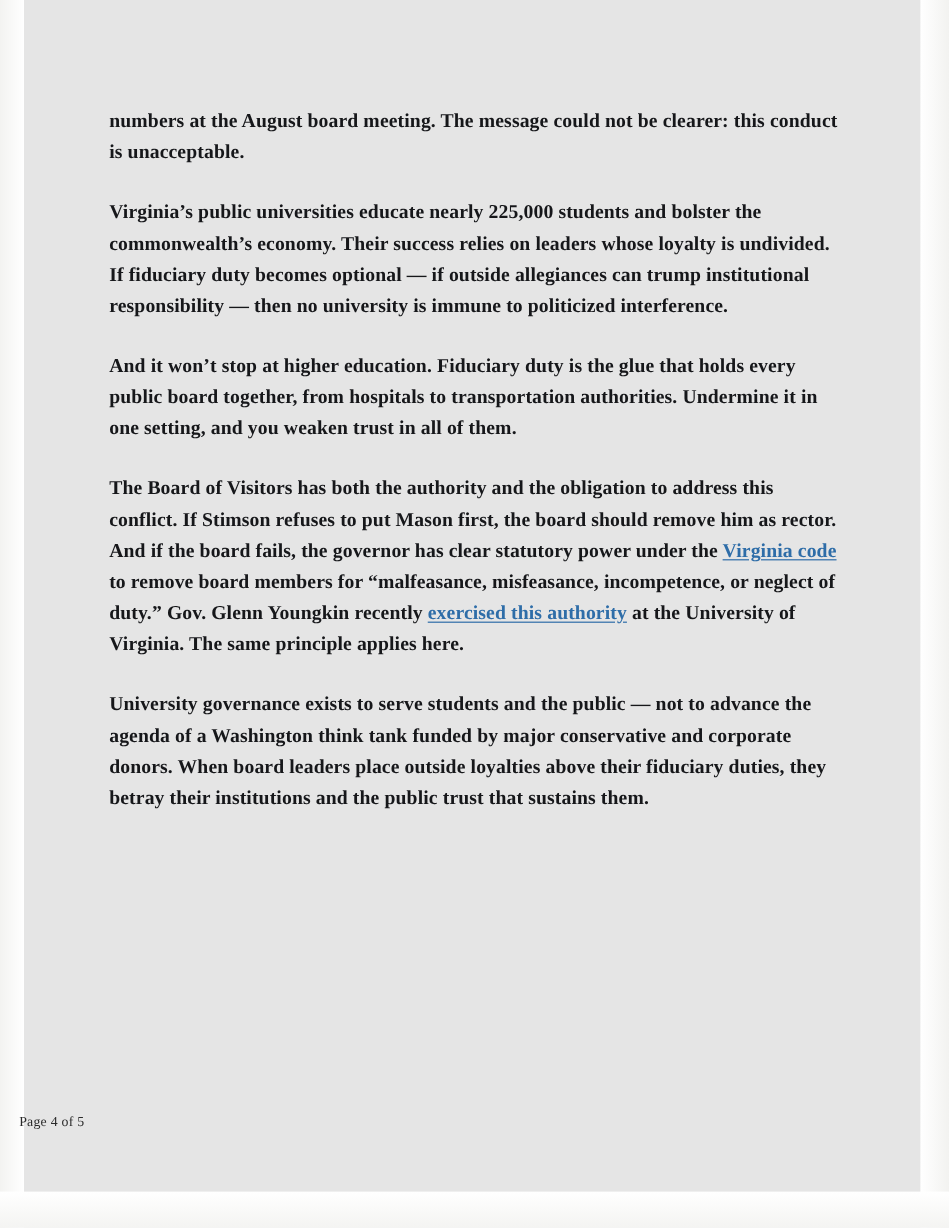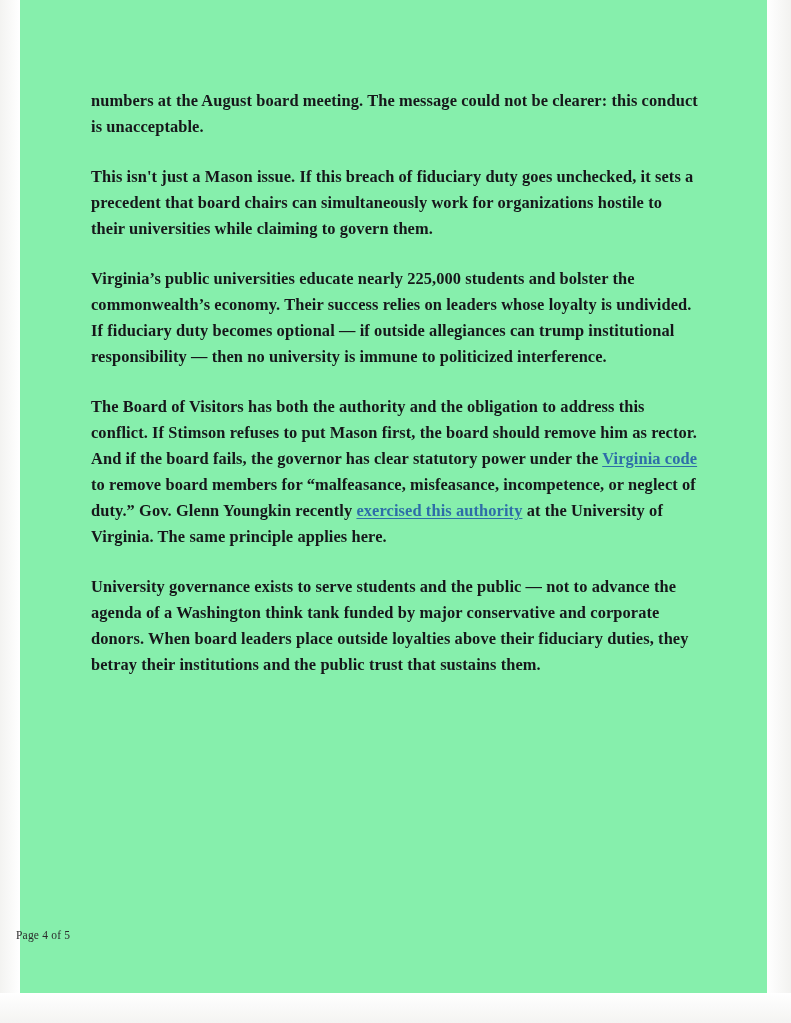--- a/index.html
+++ b/index.html
@@ -14,21 +14,21 @@
     color: #1a1a1a;
     position: relative;
     overflow: hidden;
   }
   .page {
     position: absolute;
     left: 0;
     top: 0;
     width: 791px;
     height: 1023px;
-    background: #86efac;
+    background: #e5e5e5;
   }
   .scan-edge-left {
     position: absolute;
     left: 0; top: 0;
     width: 20px; height: 1023px;
     background: linear-gradient(to right, #f3f3f1, #ffffff);
   }
   .scan-edge-right {
     position: absolute;
     right: 0; top: 0;
@@ -81,22 +81,22 @@
 </head>
 <body>
 
 <div class="page">
   <div class="scan-edge-left"></div>
   <div class="scan-edge-right"></div>
   <div class="scan-edge-bottom"></div>
 
   <div class="content" id="body-content">
       <p class="para"><span>numbers at the August board meeting. The message could not be clearer: this conduct is unacceptable.</span></p>
-      <p class="para"><span>This isn't just a Mason issue. If this breach of fiduciary duty goes unchecked, it sets a precedent that board chairs can simultaneously work for organizations hostile to their universities while claiming to govern them.</span></p>
       <p class="para"><span>Virginia’s public universities educate nearly 225,000 students and bolster the commonwealth’s economy. Their success relies on leaders whose loyalty is undivided. If fiduciary duty becomes optional — if outside allegiances can trump institutional responsibility — then no university is immune to politicized interference.</span></p>
+      <p class="para"><span>And it won’t stop at higher education. Fiduciary duty is the glue that holds every public board together, from hospitals to transportation authorities. Undermine it in one setting, and you weaken trust in all of them.</span></p>
       <p class="para"><span>The Board of Visitors has both the authority and the obligation to address this conflict. If Stimson refuses to put Mason first, the board should remove him as rector. And if the board fails, the governor has clear statutory power under the </span><a class="doclink" href="#">Virginia code</a><span> to remove board members for “malfeasance, misfeasance, incompetence, or neglect of duty.” Gov. Glenn Youngkin recently </span><a class="doclink" href="#">exercised this authority</a><span> at the University of Virginia. The same principle applies here.</span></p>
       <p class="para"><span>University governance exists to serve students and the public — not to advance the agenda of a Washington think tank funded by major conservative and corporate donors. When board leaders place outside loyalties above their fiduciary duties, they betray their institutions and the public trust that sustains them.</span></p>
     </div>
 
   <div class="footer">
     <span class="footer-text">Page 4 of 5</span>
   </div>
 </div>
 
 </body></html>

